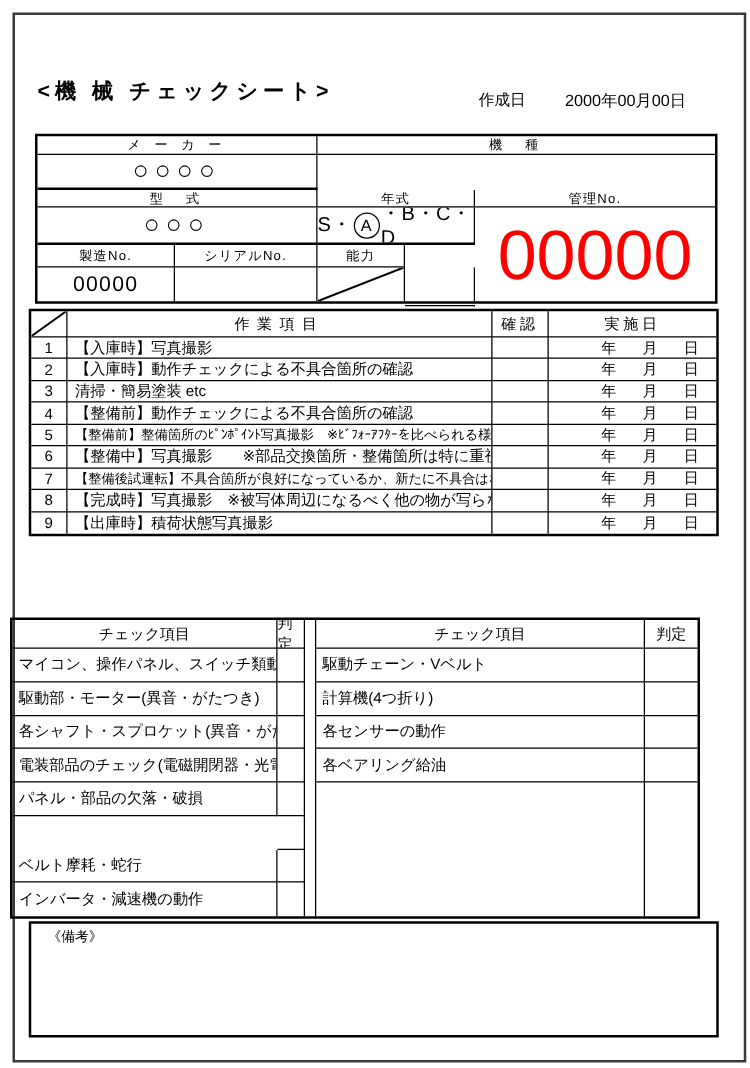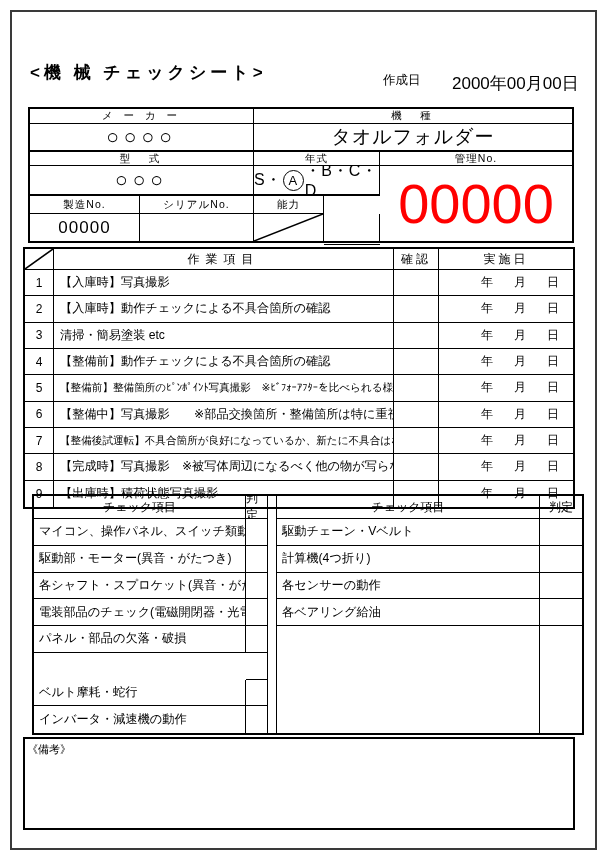--- a/index.html
+++ b/index.html
@@ -3,21 +3,21 @@
 <meta charset="utf-8">
 <style>
   html,body{margin:0;padding:0;}
   body{width:600px;height:854px;position:relative;background:#fff;color:#000;
        font-family:"Liberation Sans","DejaVu Sans",sans-serif;overflow:hidden;}
   .frame{position:absolute;left:10px;top:10px;width:587px;height:840px;
          border:2px solid #3a3a3a;box-sizing:border-box;}
   .title{position:absolute;left:30px;top:61px;font-size:17px;letter-spacing:4px;
          font-weight:700;white-space:nowrap;}
   .created-label{position:absolute;left:383px;top:72px;font-size:12.5px;}
-  .created-value{position:absolute;left:452px;top:72px;font-size:17px;}
+  .created-value{position:absolute;left:452px;top:72px;font-size:13px;}
 
   .c{display:flex;align-items:center;justify-content:center;box-sizing:border-box;
      overflow:hidden;position:relative;}
   .b-r{border-right:1px solid #000;}
   .b-b{border-bottom:1px solid #000;}
   .b-bt{border-bottom:2px solid #000;}
 
   
   .htable{position:absolute;left:28px;top:107px;width:546px;height:136px;
           border:2px solid #000;box-sizing:border-box;display:grid;
@@ -30,59 +30,58 @@
   .model{font-size:19px;letter-spacing:1px;}
   .year{font-size:16px;letter-spacing:.5px;}
   .circle-a{display:inline-flex;align-items:center;justify-content:center;
             width:19px;height:19px;border:1.5px solid #000;border-radius:50%;
             font-size:13px;flex:none;margin:0 1px;}
   .mgmt{font-size:56px;line-height:1;font-weight:400;}
   .mfgv{font-size:17px;letter-spacing:1px;}
   .slash{position:absolute;left:0;top:0;width:100%;height:100%;}
 
   
-  .wtable{position:absolute;left:23px;top:247px;width:552px;height:262px;
+  .wtable{position:absolute;left:23px;top:247px;width:552px;height:182px;
           border:2px solid #000;box-sizing:border-box;display:grid;
           grid-template-columns:29px 340px 45px 1fr;
           grid-template-rows:21px repeat(9,1fr);}
   .wh{font-size:12px;}
   .sp6{letter-spacing:6px;}
   .sp1{letter-spacing:3px;}
   .wnum{font-size:12px;}
   .witem{justify-content:flex-start;padding-left:6px;font-size:12.2px;white-space:nowrap;}
   .wsmall{font-size:10.6px;}
   .wdate{justify-content:space-between;padding:0 14px 0 42px;font-size:12px;}
 
   
-  .ctable{position:absolute;left:32px;top:494px;width:552px;height:241px;
+  .ctable{position:absolute;left:8px;top:494px;width:552px;height:241px;
           border:2px solid #000;box-sizing:border-box;display:grid;
           grid-template-columns:212px 22px 9px 263px 1fr;
           grid-template-rows:23px repeat(8,1fr);}
   .ch{font-size:12px;}
   .ci{justify-content:flex-start;padding-left:5px;font-size:12.2px;white-space:nowrap;}
 
   
   .remarks{position:absolute;left:23px;top:737px;width:552px;height:93px;
            border:2px solid #000;box-sizing:border-box;}
-  .rlab{font-size:11px;padding:3px 2px;}
+  .rlab{font-size:11px;padding:3px 13px;}
 </style>
 </head>
 <body>
 
 <div class="frame"></div>
 
 <div class="title">&lt;機 械 チェックシート&gt;</div>
 <div class="created-label">作成日</div>
 <div class="created-value">2000年00月00日</div>
 
 <div class="htable">
   <div class="c lab sp2 b-r b-b" style="grid-column:1/3">メ ー カ ー</div>
   <div class="c lab sp2 b-b" style="grid-column:3/6">機　種</div>
   <div class="c big b-r b-bt" style="grid-column:1/3">○○○○</div>
-  <div class="c model b-bt" style="grid-column:3/6">タオルフォルダー</div>
   <div class="c lab sp2 b-r b-b" style="grid-column:1/3">型　式</div>
   <div class="c lab b-r b-b" style="grid-column:3/5">年式</div>
   <div class="c lab b-b">管理No.</div>
   <div class="c big b-r b-bt" style="grid-column:1/3">○○○</div>
   <div class="c year b-r b-bt" style="grid-column:3/5">
     <span>S・</span>
     <span class="circle-a">A</span>
     <span>・B・C・D</span>
   </div>
   <div class="c mgmt" style="grid-area: 4 / 5 / 7; color: rgb(255, 0, 0);">00000</div>

